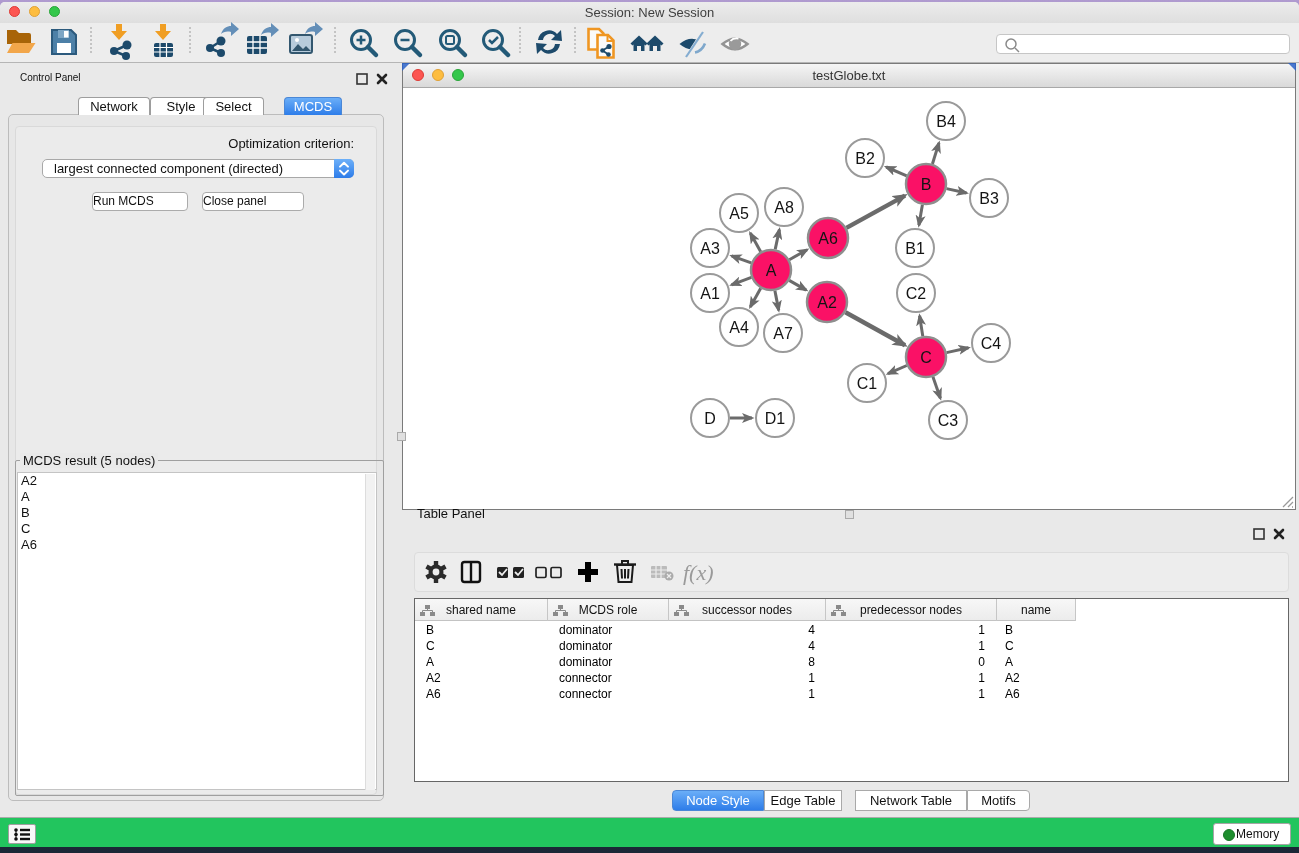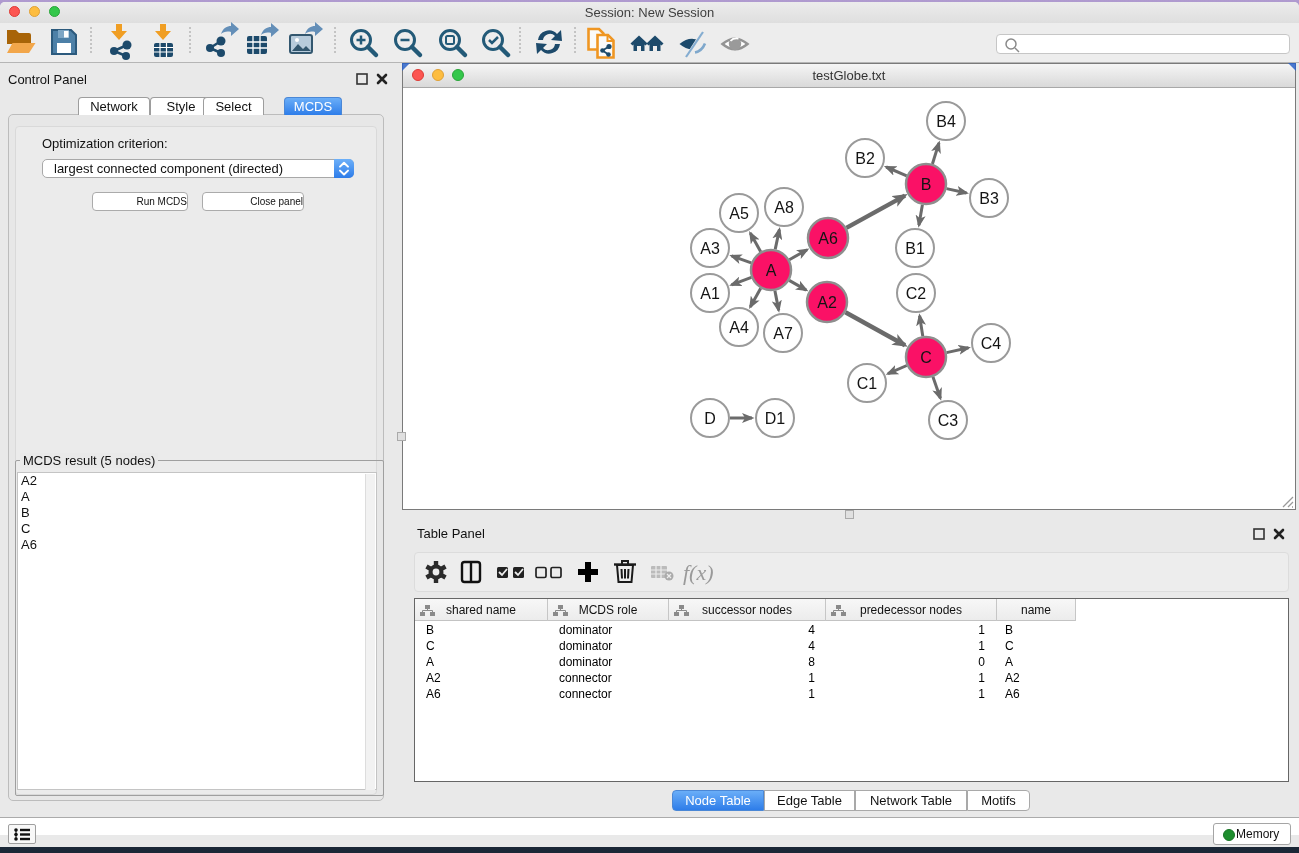--- a/index.html
+++ b/index.html
@@ -14,38 +14,38 @@
   background:linear-gradient(#ececec,#d8d8d8); border-bottom:1px solid #acacac; }
 .tl { position:absolute; top:4px; width:11px; height:11px; border-radius:50%; }
 #titlebar .t { position:absolute; top:3px; width:100%; text-align:center;
   font-size:13px; color:#404040; }
 
 #toolbar { position:absolute; left:0; top:21px; width:100%; height:40px;
   background:#ededed; border-bottom:1px solid #b5b5b5; }
 #searchbox { position:absolute; left:996px; top:11px; width:294px; height:20px;
   background:#fff; border:1px solid #c6c6c6; border-radius:4px; }
 
-#cp-title { position:absolute; left:8px; top:70px; font-size:13px; color:#111; }
+#cp-title { position:absolute; left:20px; top:70px; font-size:10px; color:#111; }
 .tab { position:absolute; top:95px; height:18px; background:#fff;
   border:1px solid #9d9d9d; border-bottom:none; border-radius:4px 4px 0 0;
   font-size:13px; color:#111; text-align:center; line-height:17px; }
 .tabsel { background:linear-gradient(#6aaef8,#2e7de9); color:#fff; border-color:#4a87d6;margin-left:20px; }
 #cp-box { position:absolute; left:8px; top:112px; width:376px; height:687px;
   background:#e7e7e7; border:1px solid #bcbcbc; border-radius:5px; }
 #cp-inner { position:absolute; left:6px; top:11px; width:362px; height:669px;
   background:#ebebeb; border:1px solid #d9d9d9; border-radius:4px; }
 
 #combo { position:absolute; left:42px; top:157px; width:312px; height:19px;
   background:#fff; border:1px solid #a8a8a8; border-radius:5px; font-size:13px;
   color:#111; line-height:18px; padding-left:11px; }
 #combo .btn { position:absolute; right:-1px; top:-1px; width:20px; height:19px;
   border-radius:0 5px 5px 0; background:linear-gradient(#6db0f9,#2d7ce9); }
 .pbtn { position:absolute; top:190px; height:19px; background:#fff;
-  border:1px solid #ababab; border-radius:4px; font-size:10px; color:#111;
-  text-align:right; line-height:17px; }
+  border:1px solid #ababab; border-radius:4px; font-size:12px; color:#111;
+  text-align:left; line-height:17px; }
 
 #grp { position:absolute; left:15px; top:458px; width:369px; height:336px;
   border:1px solid #9f9f9f; border-radius:2px; }
 #grp-label { position:absolute; left:20px; top:451px; background:#e9e9e9;
   padding:0 3px; font-size:13px; color:#111; }
 #mcds-list { position:absolute; left:17px; top:470px; width:360px; height:318px;
   background:#fff; border:1px solid #c4c4c4; font-size:13px; color:#111; }
 #mcds-list .li { height:16px; line-height:16px; padding-left:3px; }
 #mcds-sb { position:absolute; right:1px; top:1px; width:10px; height:316px;
   background:#f2f2f2; border-left:1px solid #ddd; }
@@ -53,37 +53,37 @@
 #netwin { position:absolute; left:402px; top:61px; width:894px; height:447px;
   background:#fff; border:1px solid #7a7a7a; }
 #nw-title { position:absolute; left:0; top:0; width:100%; height:24px;
   background:linear-gradient(#f5f5f5,#d9d9d9); border-bottom:1px solid #a8a8a8; }
 #nw-title .t { position:absolute; top:4px; width:100%; text-align:center;
   font-size:13px; color:#333; }
 #graph { position:absolute; left:0px; top:22px; }
 #graph text { font-size:16px; fill:#141414; text-anchor:middle;
   font-family:"Liberation Sans",sans-serif; }
 
-#tp-title { position:absolute; left:417px; top:524px; font-size:13px; color:#111; }
+#tp-title { position:absolute; left:417px; top:504px; font-size:13px; color:#111; }
 #tp-toolbar { position:absolute; left:414px; top:550px; width:875px; height:40px;
   border:1px solid #dcdcdc; border-radius:4px; background:#ededed; }
 #tbl { position:absolute; left:414px; top:596px; width:875px; height:184px;
   background:#fff; border:1px solid #666; }
 #tbl-head { position:absolute; left:0; top:0; width:661px; height:22px;
   background:linear-gradient(#f7f7f7,#ececec); border-bottom:1px solid #c3c3c3; }
 .hcell { position:absolute; top:0; height:22px; border-right:1px solid #c6c6c6;
   font-size:12px; color:#111; text-align:center; line-height:22px; }
 .trow { position:absolute; left:0; width:873px; height:16px; font-size:12px; color:#000; }
 .trow span { position:absolute; top:1px; }
 .btab { position:absolute; top:788px; height:21px; background:#fff;
   border:1px solid #a9a9a9; font-size:13px; color:#111; text-align:center;
   line-height:20px; }
 
-#statusbar { position:absolute; left:0; top:815px; width:100%; height:18px;
-  background:#ffffff; border-top:1px solid #ababab; }
+#statusbar { position:absolute; left:0; top:815px; width:100%; height:30px;
+  background:#22c55e; border-top:1px solid #ababab; }
 #sb-left { position:absolute; left:8px; top:6px; width:28px; height:20px;
   background:#f8f8f8; border:1px solid #9f9f9f; border-radius:2px; }
 #sb-mem { position:absolute; right:8px; top:5px; width:78px; height:22px;
   background:#fff; border:1px solid #a5a5a5; border-radius:3px;
   font-size:12px; color:#111; line-height:20px; padding-left:22px; }
 #sb-mem .dot { position:absolute; left:9px; top:5px; width:12px; height:12px;
   border-radius:50%; background:#1e8e2e; border:1px solid #187526; }
 .handle { position:absolute; width:9px; height:9px; background:#e0e0e0;
   border:1px solid #aaa; }
 </style>
@@ -230,21 +230,21 @@
     <rect x="3" y="3" width="10" height="10" fill="none" stroke="#333" stroke-width="1.6"></rect>
     <path d="M24,4 l8,8 M32,4 l-8,8" stroke="#222" stroke-width="2.6" stroke-linecap="round"></path>
   </svg>
   <div id="cp-box">
       <div id="cp-inner"></div>
     </div>
   <div class="tab" style="left:78px; width:72px;">Network</div>
   <div class="tab" style="left:150px; width:62px;">Style</div>
   <div class="tab" style="left:203px; width:61px;">Select</div>
   <div class="tab tabsel" style="left:264px; width:58px;">MCDS</div>
-  <div class="abs" style="left:42px; top:134px; width:312px; text-align:left; font-size:13px; color:#111;">Optimization criterion:</div>
+  <div class="abs" style="left:42px; top:134px; width:312px; text-align:right; font-size:13px; color:#111;">Optimization criterion:</div>
   <div id="combo">largest connected component (directed)<div class="btn"><svg width="20" height="19">
     <path d="M6,7.6 l4,-3.8 4,3.8" fill="none" stroke="#fff" stroke-width="2" stroke-linecap="round" stroke-linejoin="round"></path>
     <path d="M6,11.6 l4,3.8 4,-3.8" fill="none" stroke="#fff" stroke-width="2" stroke-linecap="round" stroke-linejoin="round"></path>
   </svg></div></div>
   <div class="pbtn" style="left:92px; width:96px;">Run MCDS</div>
   <div class="pbtn" style="left:202px; width:102px;">Close panel</div>
   <div id="grp"></div>
   <div id="grp-label">MCDS result (5 nodes)</div>
   <div id="mcds-list">
     <div class="li">A2</div>
@@ -464,22 +464,22 @@
         <span style="left:590px;">A2</span>
       </div>
     <div class="trow" style="top:87px;">
         <span style="left:11px;">A6</span>
         <span style="left:144px;">connector</span>
         <span style="right:473px;">1</span>
         <span style="right:303px;">1</span>
         <span style="left:590px;">A6</span>
       </div>
   </div>
-  <div class="btab" style="left:672px; width:92px; border-radius:4px 0 0 4px; background:linear-gradient(#6aaef8,#2e7de9); color:#fff; border-color:#4a87d6;">Node Table</div>
-  <div class="btab" style="left:764px; width:91px;">Edge Table</div>
+  <div class="btab" style="left:672px; width:92px; border-radius:4px 0 0 4px; background:linear-gradient(#6aaef8,#2e7de9); color:#fff; border-color:#4a87d6;">Node Style</div>
+  <div class="btab" style="left:764px; width:78px;">Edge Table</div>
   <div class="btab" style="left:855px; width:112px;">Network Table</div>
   <div class="btab" style="left:967px; width:63px; border-radius:0 4px 4px 0;">Motifs</div>
 
   <div id="statusbar">
     <div id="sb-left">
       <svg width="28" height="20" style="position:absolute;left:0;top:0;">
         <g stroke="#111" stroke-width="2.4">
           <line x1="11" y1="5" x2="21" y2="5"></line>
             <line x1="11" y1="9.5" x2="21" y2="9.5"></line>
             <line x1="11" y1="14" x2="21" y2="14"></line>

